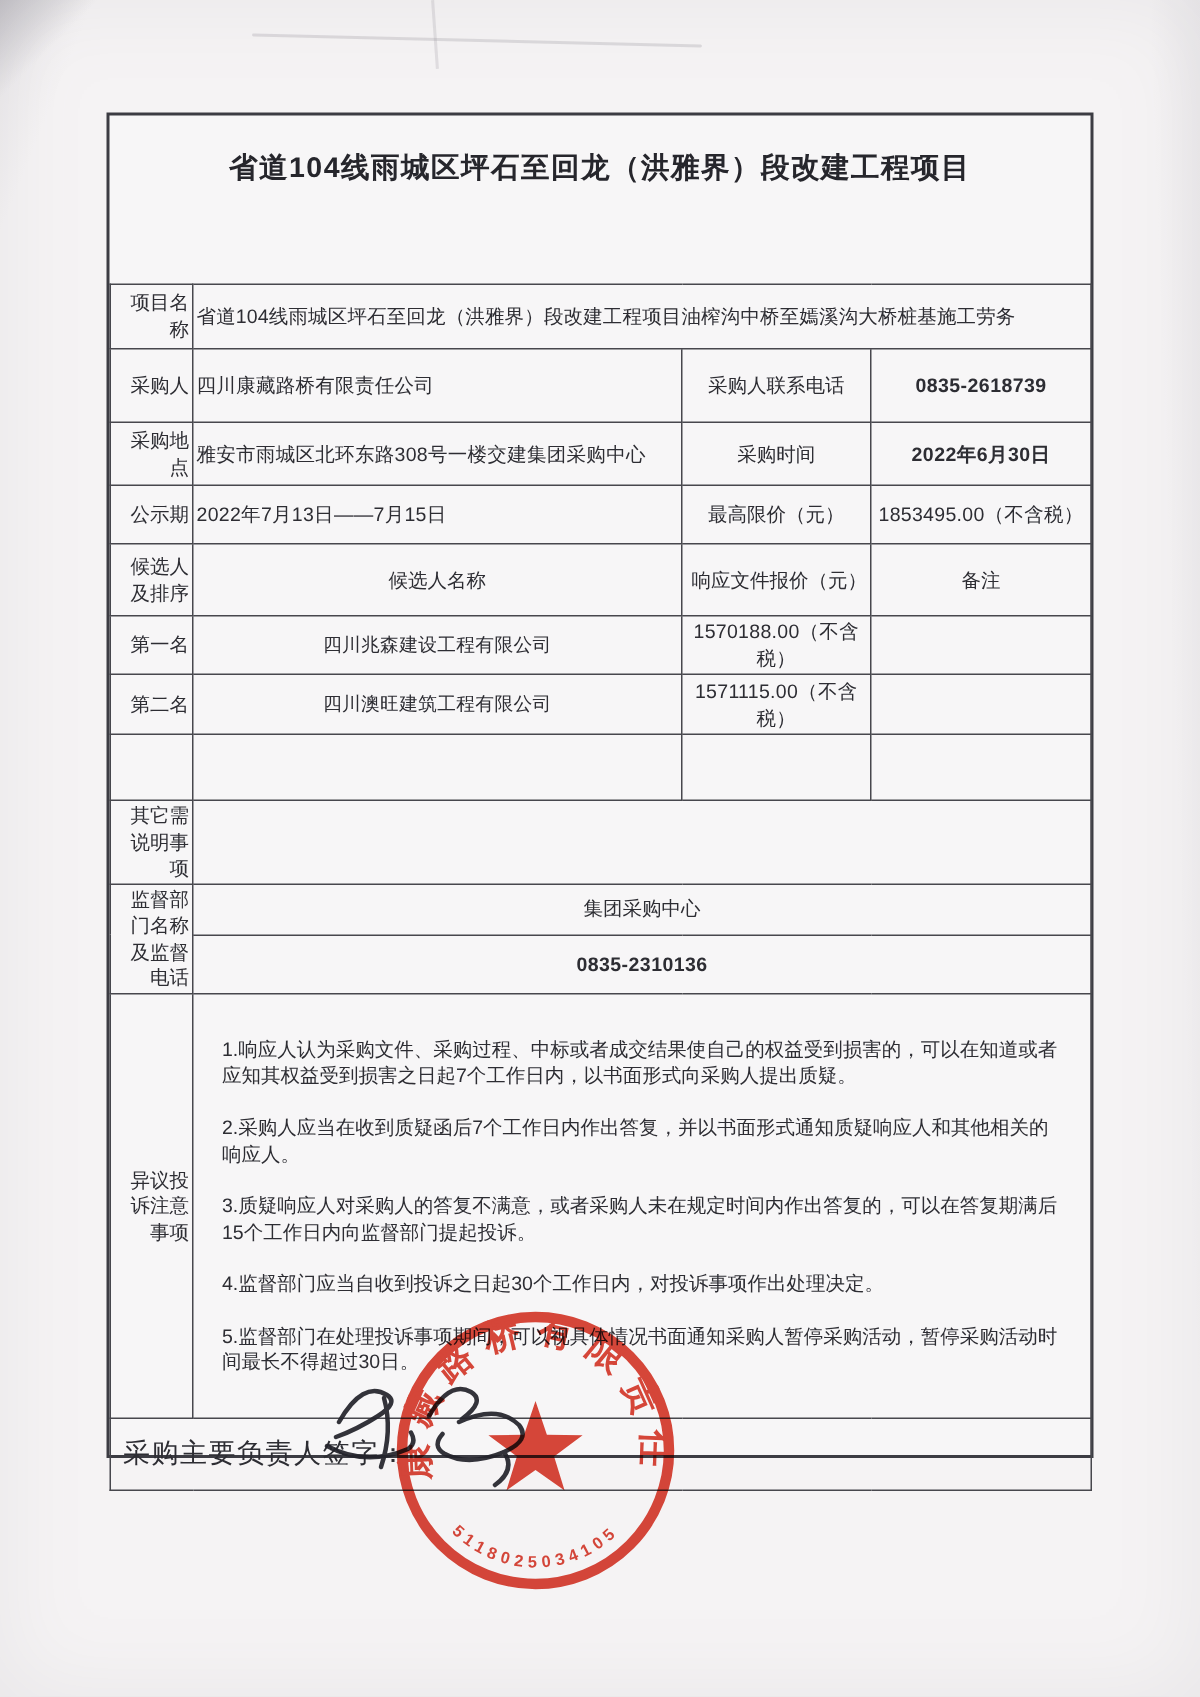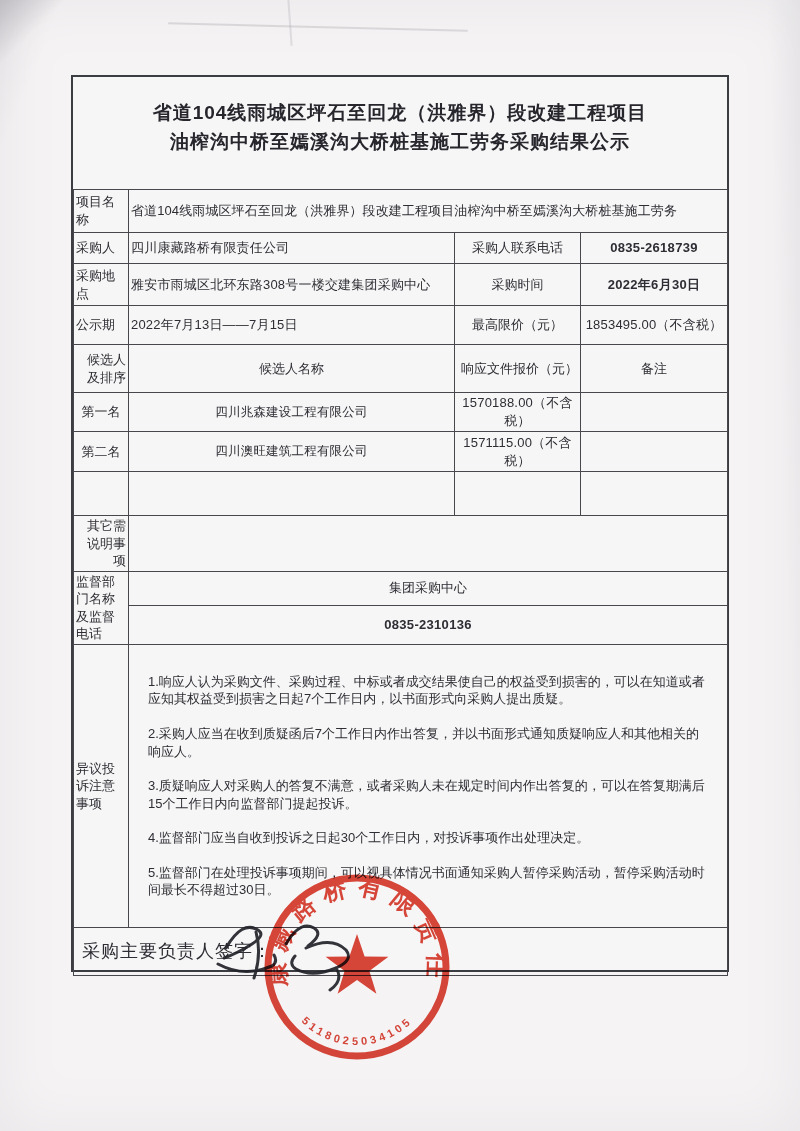--- a/index.html
+++ b/index.html
@@ -27,27 +27,27 @@
   }
   .title-block { height:112px; box-sizing:border-box; padding-top:21px; text-align:center; }
   .title-line { font-size:19px; font-weight:700; line-height:29px; letter-spacing:1px; color:#26262c; }
 
   table.doc-table { border-collapse:collapse; table-layout:fixed; width:654px; }
   table.doc-table td {
     border:1.6px solid #47474d; font-size:13px; color:#2d2d33;
     vertical-align:middle; padding:1px 2px; overflow:hidden;
     line-height:1.35; word-break:break-all;
   }
-  .lbl   { text-align:left;margin-top:36px; }
+  .lbl   { text-align:right;margin-top:36px; }
   .lbl-left { text-align:right; padding-left:3px; }
   .val-l { text-align:left; padding-left:3px; letter-spacing:0.2px; }
   .ctr   { text-align:center;margin-top:40px; }
   .num   { font-size:12px; letter-spacing:0.3px;font-weight:bold; }
   .num-sm{ font-size:11.5px; letter-spacing:0.2px; }
-  .rank  { font-size:11.5px; text-align:center; }
+  .rank  { font-size:11.5px; text-align:right; }
   .hdr-price { text-align:right; padding:0 18px; line-height:1.5; }
   .project-name { text-align:left; padding-left:2px; font-size:12.6px; letter-spacing:0.1px;margin-left:15px; }
   .notes-cell { text-align:left; padding:0 8px 0 6px; line-height:1.62; font-size:13px; }
   .notes-cell .note-item { margin:17px; }
   .sig-cell { position:relative; }
   .sig-label { position:absolute; left:8px; top:50%; transform:translateY(-50%);
     font-size:18px; letter-spacing:1px; white-space:nowrap; }
 
   .signature-svg { position:absolute; left:212px; top:908px; width:150px; height:92px; z-index:5; }
   .stamp-svg { position:absolute; left:257px; top:867px; width:200px; height:200px;
@@ -58,36 +58,35 @@
 <body>
 
 <div class="paper">
   <div class="corner-shade"></div>
   <div class="top-crease"></div>
   <div class="top-crease-v"></div>
 
   <div class="doc-box">
     <div class="title-block">
       <div class="title-line">省道104线雨城区坪石至回龙（洪雅界）段改建工程项目</div>
-      <div class="title-line">油榨沟中桥至嫣溪沟大桥桩基施工劳务采购结果公示</div>
     </div>
 
     <table class="doc-table">
       <colgroup>
           <col style="width:55px">
           <col style="width:326px">
           <col style="width:126px">
           <col style="width:147px">
         </colgroup>
       <tbody>
         <tr style="height:43px">
           <td class="lbl">项目名称</td>
           <td colspan="3" class="project-name">省道104线雨城区坪石至回龙（洪雅界）段改建工程项目油榨沟中桥至嫣溪沟大桥桩基施工劳务</td>
         </tr>
-        <tr style="height:31px">
+        <tr style="height:49px">
           <td class="lbl">采购人</td>
           <td class="val-l">四川康藏路桥有限责任公司</td>
           <td class="ctr">采购人联系电话</td>
           <td class="ctr num">0835-2618739</td>
         </tr>
         <tr style="height:42px">
           <td class="lbl">采购地点</td>
           <td class="val-l">雅安市雨城区北环东路308号一楼交建集团采购中心</td>
           <td class="ctr">采购时间</td>
           <td class="ctr num">2022年6月30日</td>

